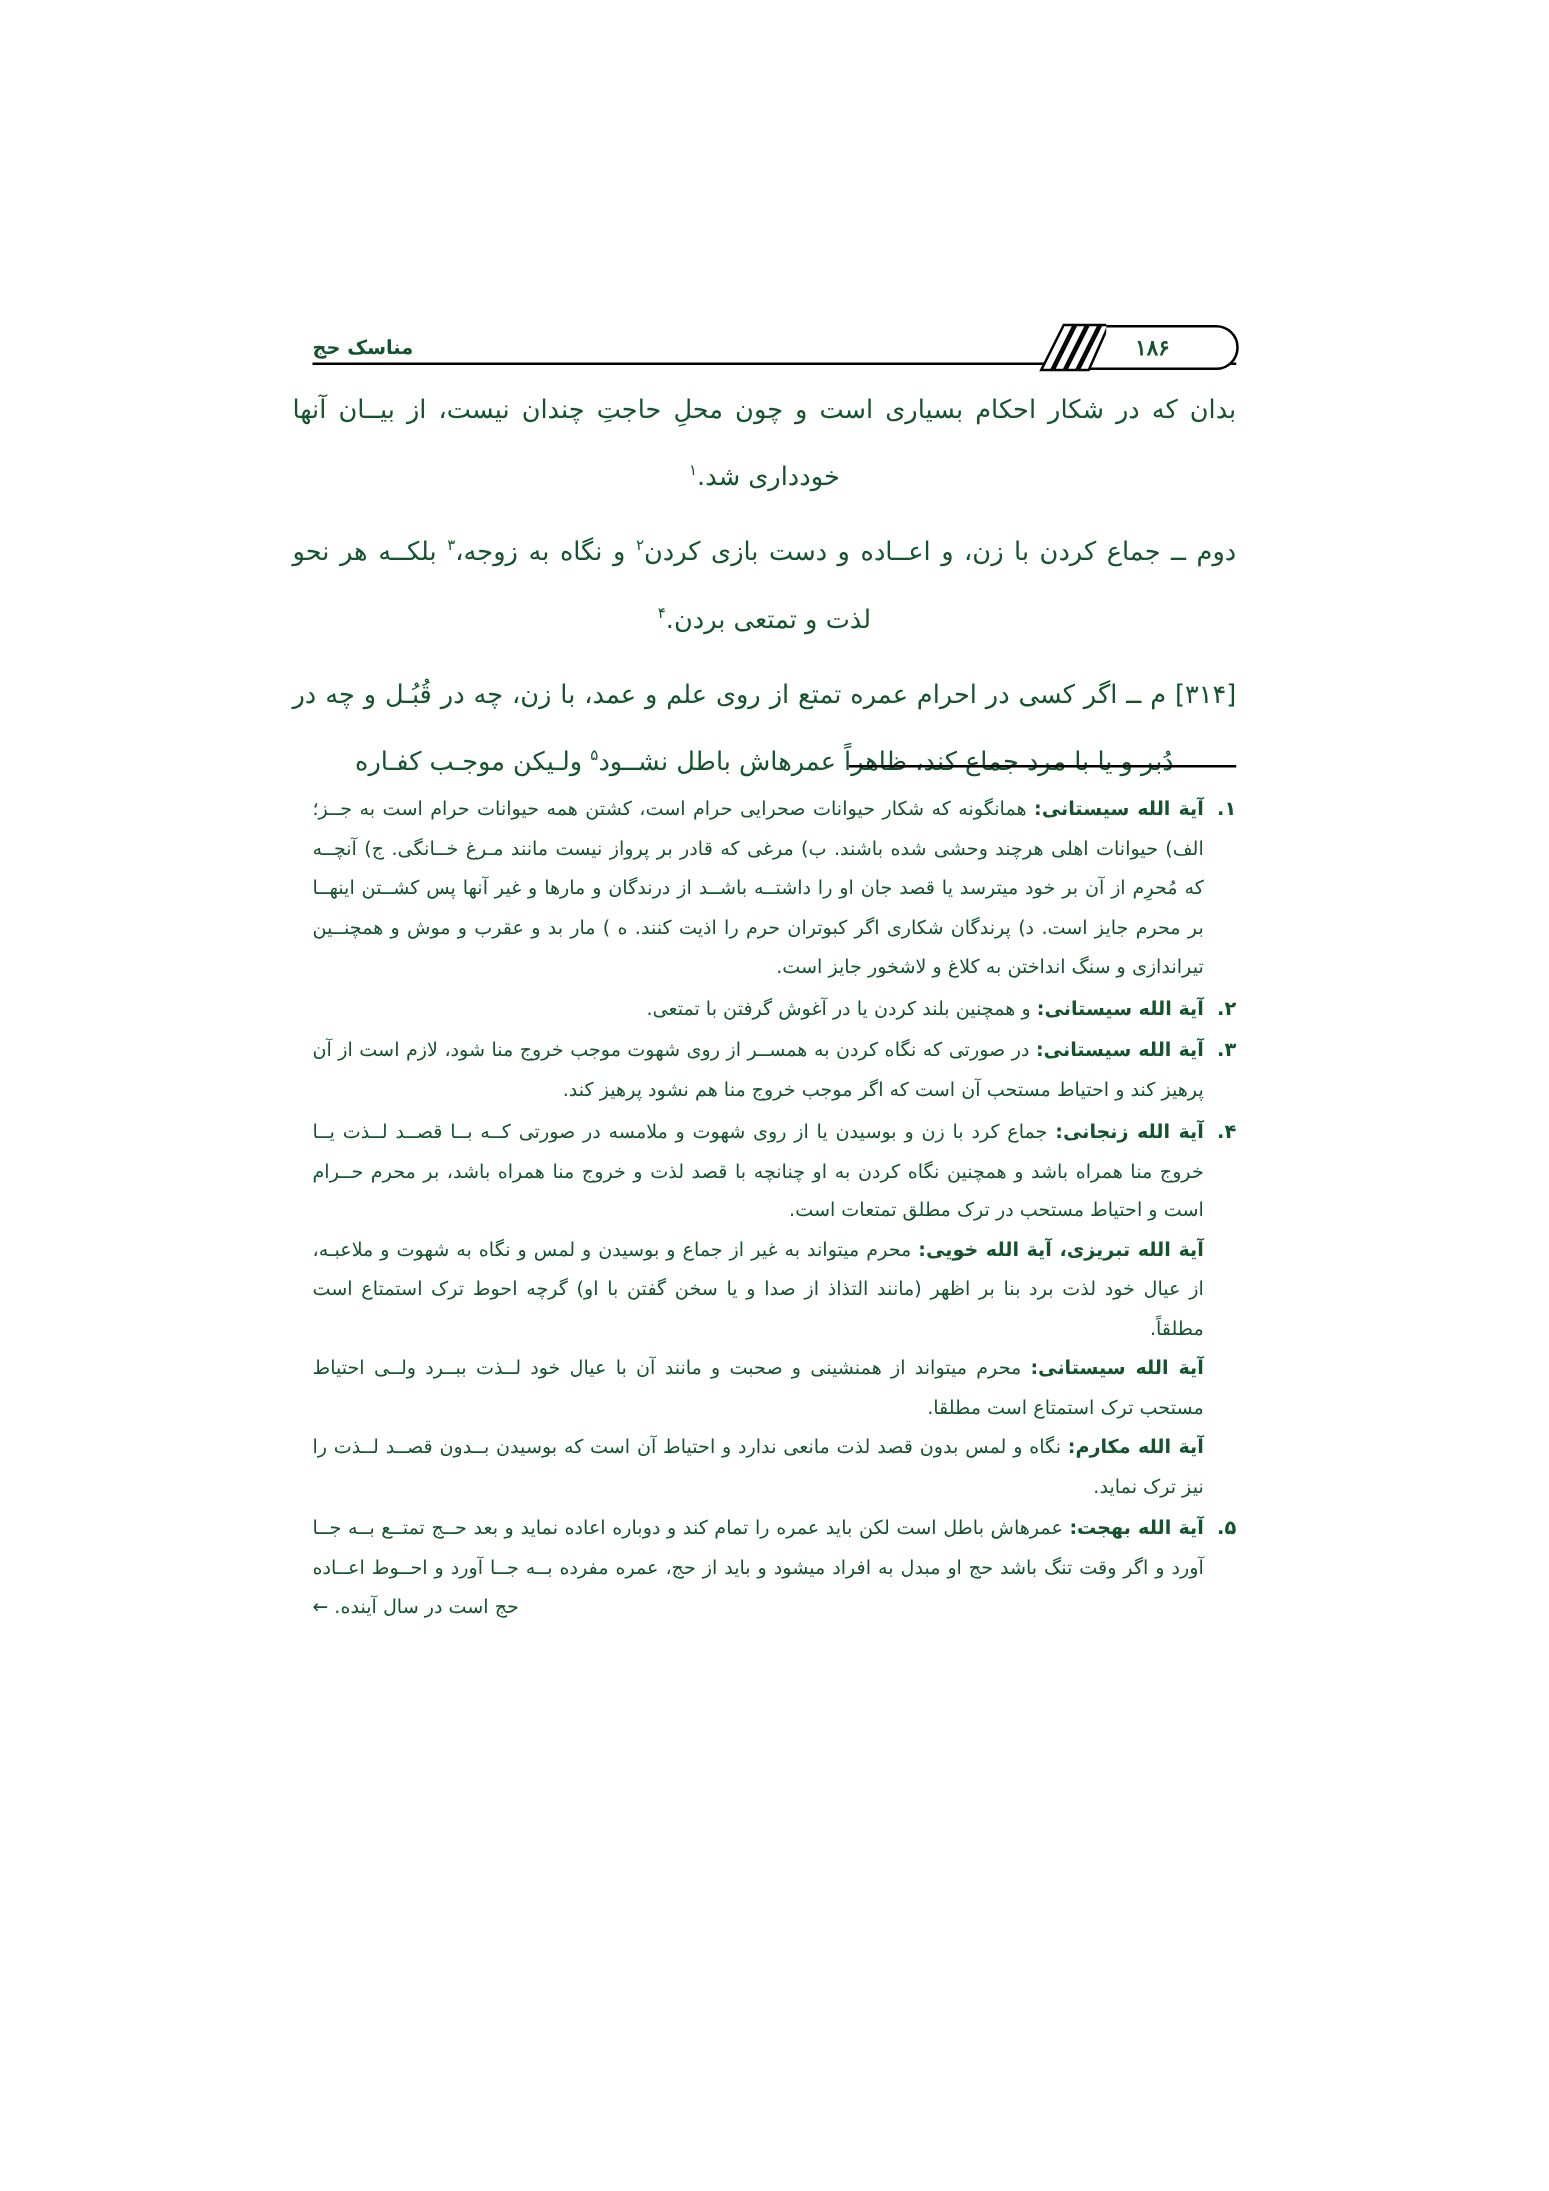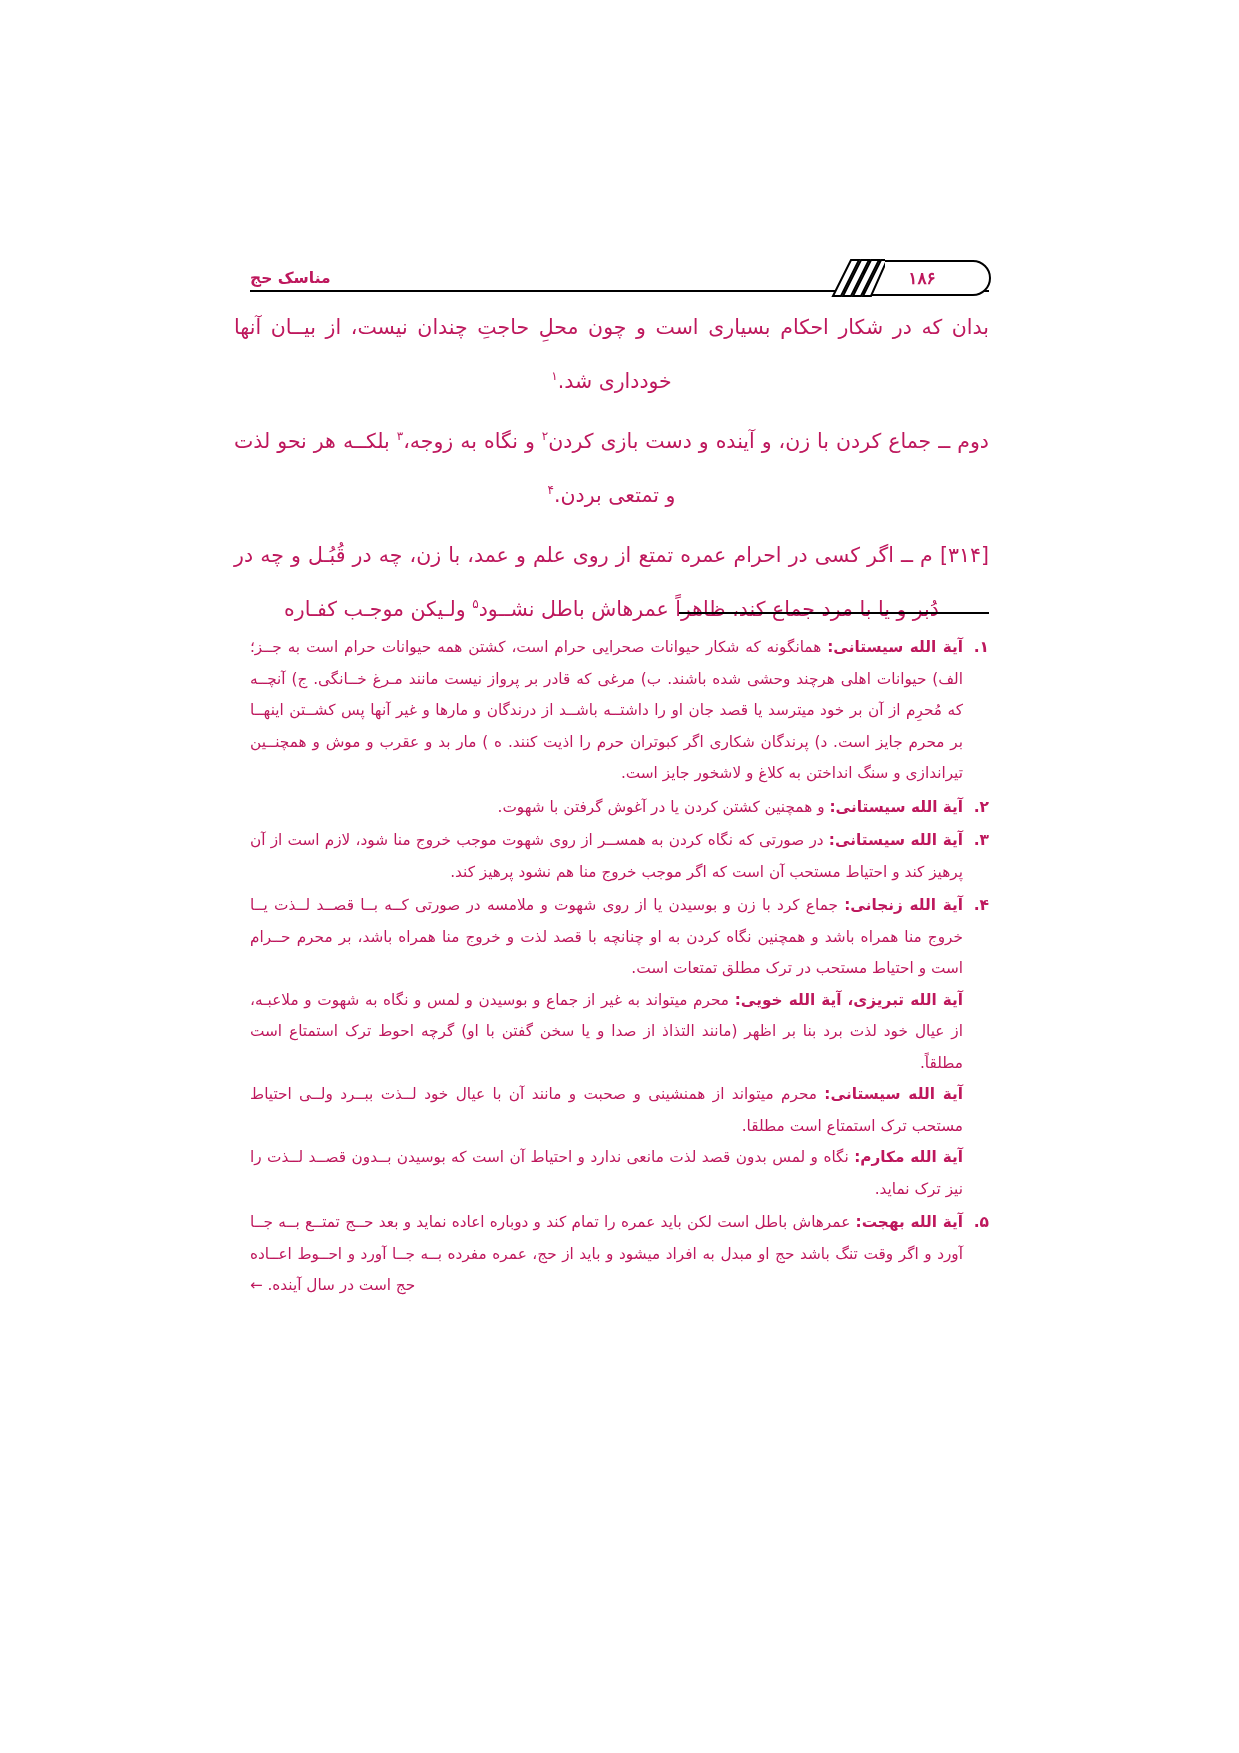--- a/index.html
+++ b/index.html
@@ -9,21 +9,21 @@
     background: #ffffff;
   }
   .page {
     position: relative;
     width: 1239px;
     height: 1753px;
     margin: 0 auto;
     background: #ffffff;
     box-sizing: border-box;
     font-family: "DejaVu Sans", "Liberation Sans", sans-serif;
-    color: #be185d;
+    color: #14532d;
     overflow: hidden;
   }
 
   
   .header {
     position: absolute;
     top: 246px;
     right: 250px;
     left: 250px;
     height: 46px;
@@ -178,41 +178,41 @@
         </g>
       </svg>
       <span class="folio-num">۱۸۶</span>
     </div>
   </div>
 
   <div class="body">
 
     <p class="para"><span>بدان که در شکار احکام بسیاری است و چون محلِ حاجتِ چندان نیست، از بیــان آنها خودداری شد.</span><sup>۱</sup></p>
 
-    <p class="para"><span>دوم ــ جماع کردن با زن، و آینده و دست بازی کردن</span><sup>۲</sup><span> و نگاه به زوجه،</span><sup>۳</sup><span> بلکــه هر نحو لذت و تمتعی بردن.</span><sup>۴</sup></p>
+    <p class="para"><span>دوم ــ جماع کردن با زن، و اعــاده و دست بازی کردن</span><sup>۲</sup><span> و نگاه به زوجه،</span><sup>۳</sup><span> بلکــه هر نحو لذت و تمتعی بردن.</span><sup>۴</sup></p>
 
     <p class="para"><span>[۳۱۴] م ــ اگر کسی در احرام عمره تمتع از روی علم و عمد، با زن، چه در قُبُـل و چه در دُبر و یا با مرد جماع کند، ظاهراً عمرهاش باطل نشــود</span><sup>۵</sup><span> ولـیکن موجـب کفـاره</span></p>
 
   </div>
 
   <div class="fn-rule"></div>
 
   <div class="footnotes">
 
     <div class="fn">
       <div class="fn-marker">۱.</div>
       <div class="fn-body">
         <p class="lastright"><span class="auth">آیة الله سیستانی:</span><span> همانگونه که شکار حیوانات صحرایی حرام است، کشتن همه حیوانات حرام است به جــز؛ الف) حیوانات اهلی هرچند وحشی شده باشند. ب) مرغی که قادر بر پرواز نیست مانند مـرغ خــانگی. ج) آنچــه که مُحرِم از آن بر خود میترسد یا قصد جان او را داشتــه باشــد از درندگان و مارها و غیر آنها پس کشــتن اینهــا بر محرم جایز است. د) پرندگان شکاری اگر کبوتران حرم را اذیت کنند. ه ) مار بد و عقرب و موش و همچنــین تیراندازی و سنگ انداختن به کلاغ و لاشخور جایز است.</span></p>
       </div>
     </div>
 
     <div class="fn">
       <div class="fn-marker">۲.</div>
       <div class="fn-body">
-        <p class="lastright"><span class="auth">آیة الله سیستانی:</span><span> و همچنین کشتن کردن یا در آغوش گرفتن با شهوت.</span></p>
+        <p class="lastright"><span class="auth">آیة الله سیستانی:</span><span> و همچنین بلند کردن یا در آغوش گرفتن با تمتعی.</span></p>
       </div>
     </div>
 
     <div class="fn">
       <div class="fn-marker">۳.</div>
       <div class="fn-body">
         <p class="lastright"><span class="auth">آیة الله سیستانی:</span><span> در صورتی که نگاه کردن به همســر از روی شهوت موجب خروج منا شود، لازم است از آن پرهیز کند و احتیاط مستحب آن است که اگر موجب خروج منا هم نشود پرهیز کند.</span></p>
       </div>
     </div>
 

